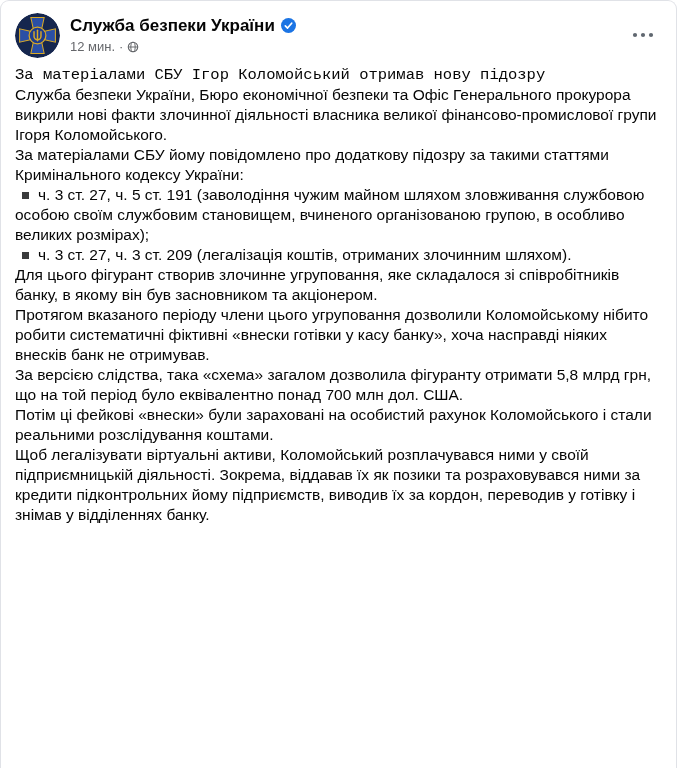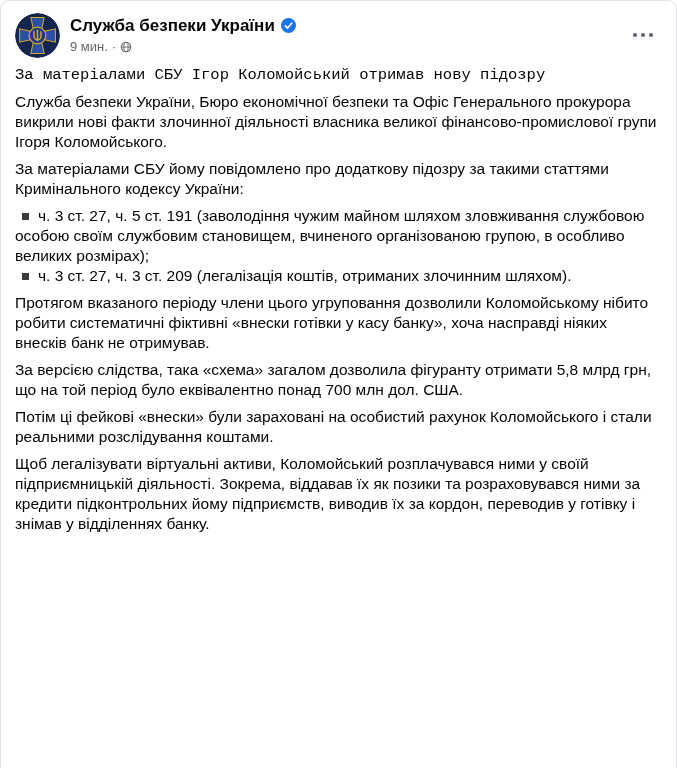--- a/index.html
+++ b/index.html
@@ -54,21 +54,21 @@
     display: flex; align-items: center; justify-content: center;
     border-radius: 5px; cursor: pointer; background: transparent; border: none;
   }
   
   .post-body {
     padding: 5px 15px 14px 14px;
     color: #050505;
     font-size: 15.5px;
     line-height: 20px;
   }
-  .blk { margin-top: 7px; }
+  .blk { }
   .blk:first-child { margin-top: 0; font-family: Liberation Mono, monospace; }
   .bullet + .bullet { margin-top: 0; }
   .bullet-square {
     display: inline-block;
     width: 7px; height: 7px;
     background: #3a3b3c;
     margin: 0 9px 1px 7px;
   }
 </style>
 </head>
@@ -95,21 +95,21 @@
 
     <div class="hmeta">
       <div class="name-row">
         <span class="page-name">Служба безпеки України</span>
         <svg class="badge" viewBox="0 0 16 16" aria-hidden="true">
           <circle cx="8" cy="8" r="8" fill="#1b74e4"></circle>
           <path d="M4.6 8.3 L7 10.7 L11.4 5.6" stroke="#ffffff" stroke-width="1.8" fill="none" stroke-linecap="round" stroke-linejoin="round"></path>
         </svg>
       </div>
       <div class="time-row">
-        <span class="time-link">9 мин.</span>
+        <span class="time-link">12 мин.</span>
         <span>·</span>
         <svg class="globe" viewBox="0 0 16 16" aria-hidden="true">
           <circle cx="8" cy="8" r="6.3" fill="none" stroke="#65676b" stroke-width="1.5"></circle>
           <ellipse cx="8" cy="8" rx="2.9" ry="6.3" fill="none" stroke="#65676b" stroke-width="1.3"></ellipse>
           <line x1="1.7" y1="8" x2="14.3" y2="8" stroke="#65676b" stroke-width="1.3"></line>
         </svg>
       </div>
     </div>
 
     <button class="more-btn" aria-label="more">
@@ -122,19 +122,20 @@
   </div>
 
   <div class="post-body">
     <div class="blk">За матеріалами СБУ Ігор Коломойський отримав нову підозру</div>
     <div class="blk">Служба безпеки України, Бюро економічної безпеки та Офіс Генерального прокурора викрили нові факти злочинної діяльності власника великої фінансово-промислової групи Ігоря Коломойського.</div>
     <div class="blk">За матеріалами СБУ йому повідомлено про додаткову підозру за такими статтями Кримінального кодексу України:</div>
 
     <div class="blk bullet"><span class="bullet-square"></span><span>ч. 3 ст. 27, ч. 5 ст. 191 (заволодіння чужим майном шляхом зловживання службовою особою своїм службовим становищем, вчиненого організованою групою, в особливо великих розмірах);</span></div>
     <div class="blk bullet"><span class="bullet-square"></span><span>ч. 3 ст. 27, ч. 3 ст. 209 (легалізація коштів, отриманих злочинним шляхом).</span></div>
 
+    <div class="blk">Для цього фігурант створив злочинне угруповання, яке складалося зі співробітників банку, в якому він був засновником та акціонером.</div>
     <div class="blk">Протягом вказаного періоду члени цього угруповання дозволили Коломойському нібито робити систематичні фіктивні «внески готівки у касу банку», хоча насправді ніяких внесків банк не отримував.</div>
     <div class="blk">За версією слідства, така «схема» загалом дозволила фігуранту отримати 5,8 млрд грн, що на той період було еквівалентно понад 700 млн дол. США.</div>
     <div class="blk">Потім ці фейкові «внески» були зараховані на особистий рахунок Коломойського і стали реальними розслідування коштами.</div>
     <div class="blk">Щоб легалізувати віртуальні активи, Коломойський розплачувався ними у своїй підприємницькій діяльності. Зокрема, віддавав їх як позики та розраховувався ними за кредити підконтрольних йому підприємств, виводив їх за кордон, переводив у готівку і знімав у відділеннях банку.</div>
   </div>
 
 </div>
 
 </body></html>

